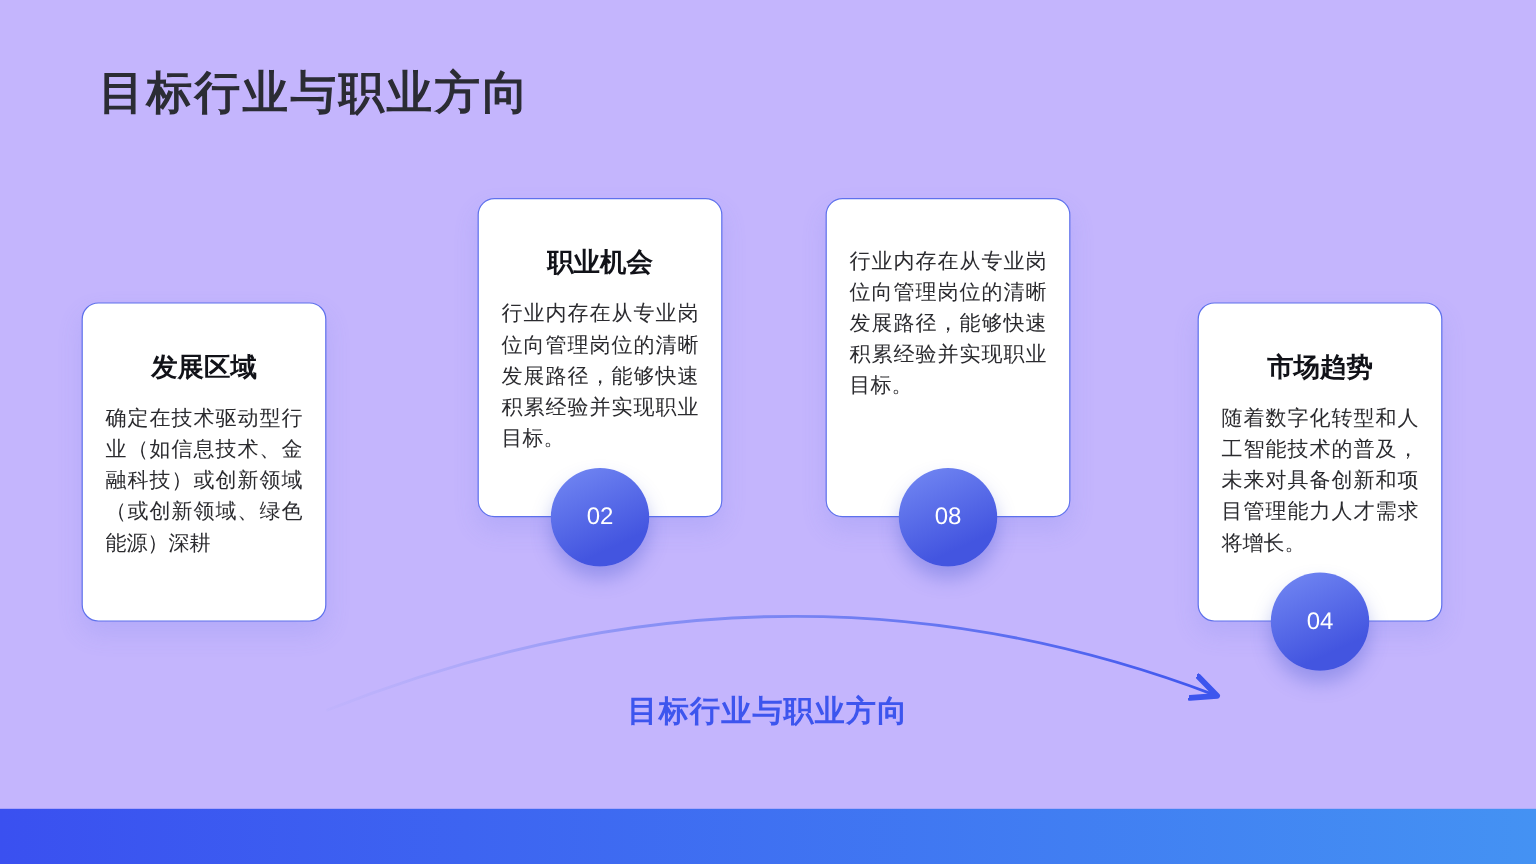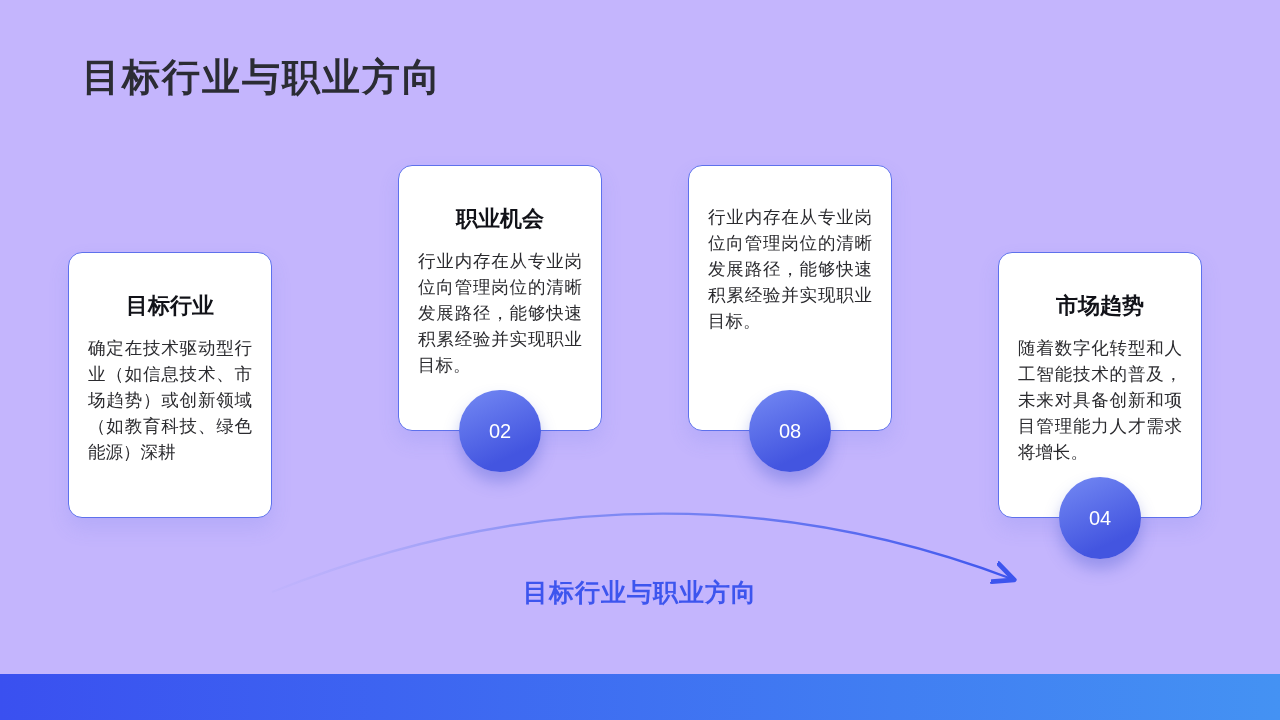--- a/index.html
+++ b/index.html
@@ -104,22 +104,22 @@
         <stop offset="1" stop-color="#3D55EE" stop-opacity="1"></stop>
       </linearGradient>
       <marker id="ah" markerWidth="12" markerHeight="12" refX="8" refY="5" orient="auto">
         <path d="M0.5,1 L9,5 L0.5,9" fill="none" stroke="#3D55EE" stroke-width="2" stroke-linecap="round" stroke-linejoin="round"></path>
       </marker>
     </defs>
     <path d="M272,592 Q650,442 1012,579" fill="none" stroke="url(#arrowGrad)" stroke-width="2.4" marker-end="url(#ah)"></path>
   </svg>
 
   <div class="card card-1">
-    <div class="card-title">目标行业</div>
-    <p class="card-body">确定在技术驱动型行业（如信息技术、市场趋势）或创新领域（如教育科技、绿色能源）深耕</p>
+    <div class="card-title">发展区域</div>
+    <p class="card-body">确定在技术驱动型行业（如信息技术、金融科技）或创新领域（或创新领域、绿色能源）深耕</p>
   </div>
 
   <div class="card card-2">
     <div class="card-title">职业机会</div>
     <p class="card-body">行业内存在从专业岗位向管理岗位的清晰发展路径，能够快速积累经验并实现职业目标。</p>
     <div class="badge">02</div>
   </div>
 
   <div class="card card-3">
     <p class="card-body">行业内存在从专业岗位向管理岗位的清晰发展路径，能够快速积累经验并实现职业目标。</p>

